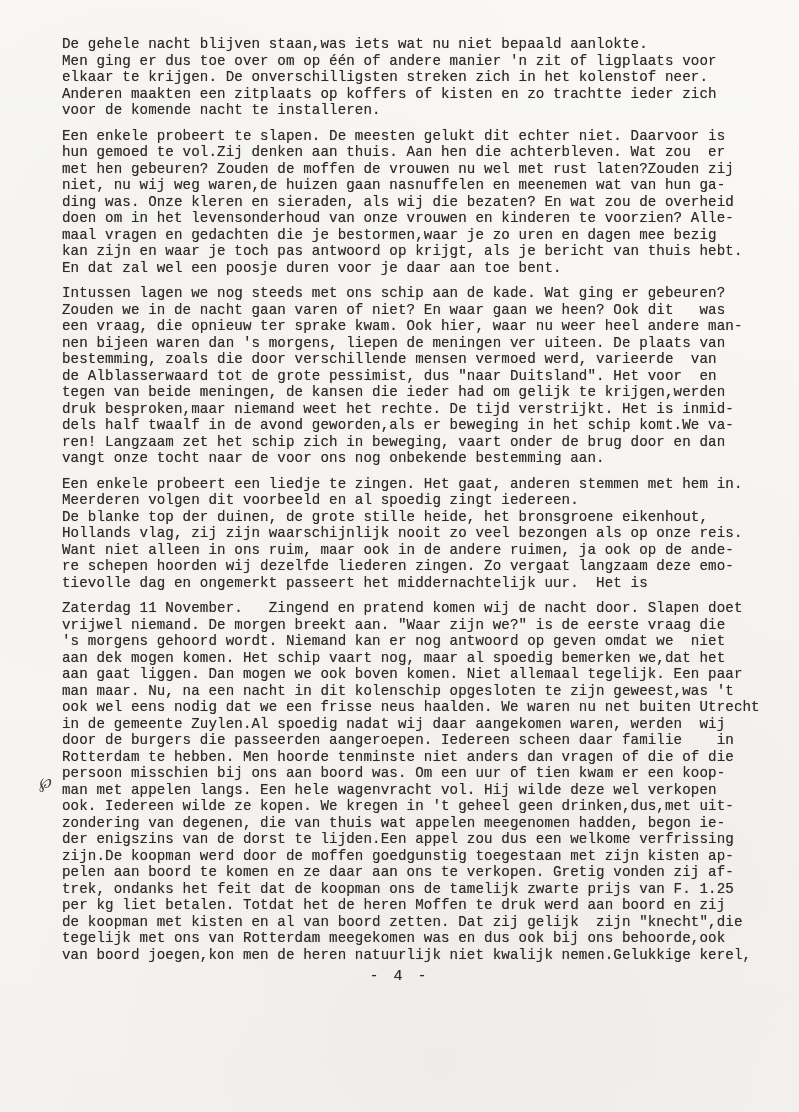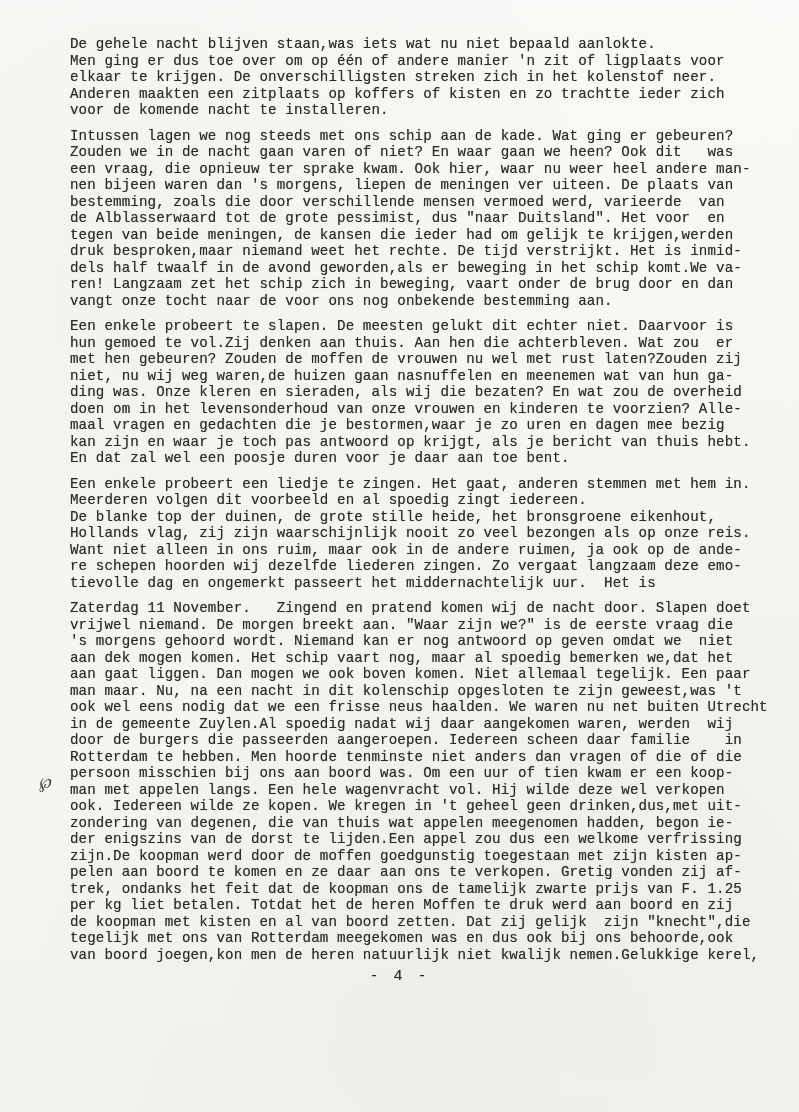--- a/index.html
+++ b/index.html
@@ -30,21 +30,21 @@
     left: 62px;
     top: 36px;
     width: 710px;
     color: var(--ink, #2e2c29);
     font-size: 14.2px;
     line-height: 16.5px;
     letter-spacing: 0.1px;
     text-shadow: 0 0 0.7px rgba(46,44,41,0.55);
   }
   .para {
-    margin: 0 0 9px 8px;
+    margin: 0 0 9px 0;
     white-space: pre;
   }
   .page-number {
     position: absolute;
     left: 0;
     top: 968px;
     width: 100%;
     text-align: center;
     color: var(--ink, #2e2c29);
     font-size: 15px;
@@ -69,40 +69,40 @@
 
 <main>
   <div class="margin-annotation">℘</div>
 
   <div class="text-block">
       <p class="para">De gehele nacht blijven staan,was iets wat nu niet bepaald aanlokte.
 Men ging er dus toe over om op één of andere manier 'n zit of ligplaats voor
 elkaar te krijgen. De onverschilligsten streken zich in het kolenstof neer.
 Anderen maakten een zitplaats op koffers of kisten en zo trachtte ieder zich
 voor de komende nacht te installeren.</p>
+      <p class="para">Een enkele probeert te slapen. De meesten gelukt dit echter niet. Daarvoor is
+hun gemoed te vol.Zij denken aan thuis. Aan hen die achterbleven. Wat zou  er
+met hen gebeuren? Zouden de moffen de vrouwen nu wel met rust laten?Zouden zij
+niet, nu wij weg waren,de huizen gaan nasnuffelen en meenemen wat van hun ga-
+ding was. Onze kleren en sieraden, als wij die bezaten? En wat zou de overheid
+doen om in het levensonderhoud van onze vrouwen en kinderen te voorzien? Alle-
+maal vragen en gedachten die je bestormen,waar je zo uren en dagen mee bezig
+kan zijn en waar je toch pas antwoord op krijgt, als je bericht van thuis hebt.
+En dat zal wel een poosje duren voor je daar aan toe bent.</p>
       <p class="para">Intussen lagen we nog steeds met ons schip aan de kade. Wat ging er gebeuren?
 Zouden we in de nacht gaan varen of niet? En waar gaan we heen? Ook dit   was
 een vraag, die opnieuw ter sprake kwam. Ook hier, waar nu weer heel andere man-
 nen bijeen waren dan 's morgens, liepen de meningen ver uiteen. De plaats van
 bestemming, zoals die door verschillende mensen vermoed werd, varieerde  van
 de Alblasserwaard tot de grote pessimist, dus "naar Duitsland". Het voor  en
 tegen van beide meningen, de kansen die ieder had om gelijk te krijgen,werden
 druk besproken,maar niemand weet het rechte. De tijd verstrijkt. Het is inmid-
 dels half twaalf in de avond geworden,als er beweging in het schip komt.We va-
 ren! Langzaam zet het schip zich in beweging, vaart onder de brug door en dan
 vangt onze tocht naar de voor ons nog onbekende bestemming aan.</p>
-      <p class="para">Een enkele probeert te slapen. De meesten gelukt dit echter niet. Daarvoor is
-hun gemoed te vol.Zij denken aan thuis. Aan hen die achterbleven. Wat zou  er
-met hen gebeuren? Zouden de moffen de vrouwen nu wel met rust laten?Zouden zij
-niet, nu wij weg waren,de huizen gaan nasnuffelen en meenemen wat van hun ga-
-ding was. Onze kleren en sieraden, als wij die bezaten? En wat zou de overheid
-doen om in het levensonderhoud van onze vrouwen en kinderen te voorzien? Alle-
-maal vragen en gedachten die je bestormen,waar je zo uren en dagen mee bezig
-kan zijn en waar je toch pas antwoord op krijgt, als je bericht van thuis hebt.
-En dat zal wel een poosje duren voor je daar aan toe bent.</p>
       <p class="para">Een enkele probeert een liedje te zingen. Het gaat, anderen stemmen met hem in.
 Meerderen volgen dit voorbeeld en al spoedig zingt iedereen.
 De blanke top der duinen, de grote stille heide, het bronsgroene eikenhout,
 Hollands vlag, zij zijn waarschijnlijk nooit zo veel bezongen als op onze reis.
 Want niet alleen in ons ruim, maar ook in de andere ruimen, ja ook op de ande-
 re schepen hoorden wij dezelfde liederen zingen. Zo vergaat langzaam deze emo-
 tievolle dag en ongemerkt passeert het middernachtelijk uur.  Het is</p>
       <p class="para">Zaterdag 11 November.   Zingend en pratend komen wij de nacht door. Slapen doet
 vrijwel niemand. De morgen breekt aan. "Waar zijn we?" is de eerste vraag die
 's morgens gehoord wordt. Niemand kan er nog antwoord op geven omdat we  niet

